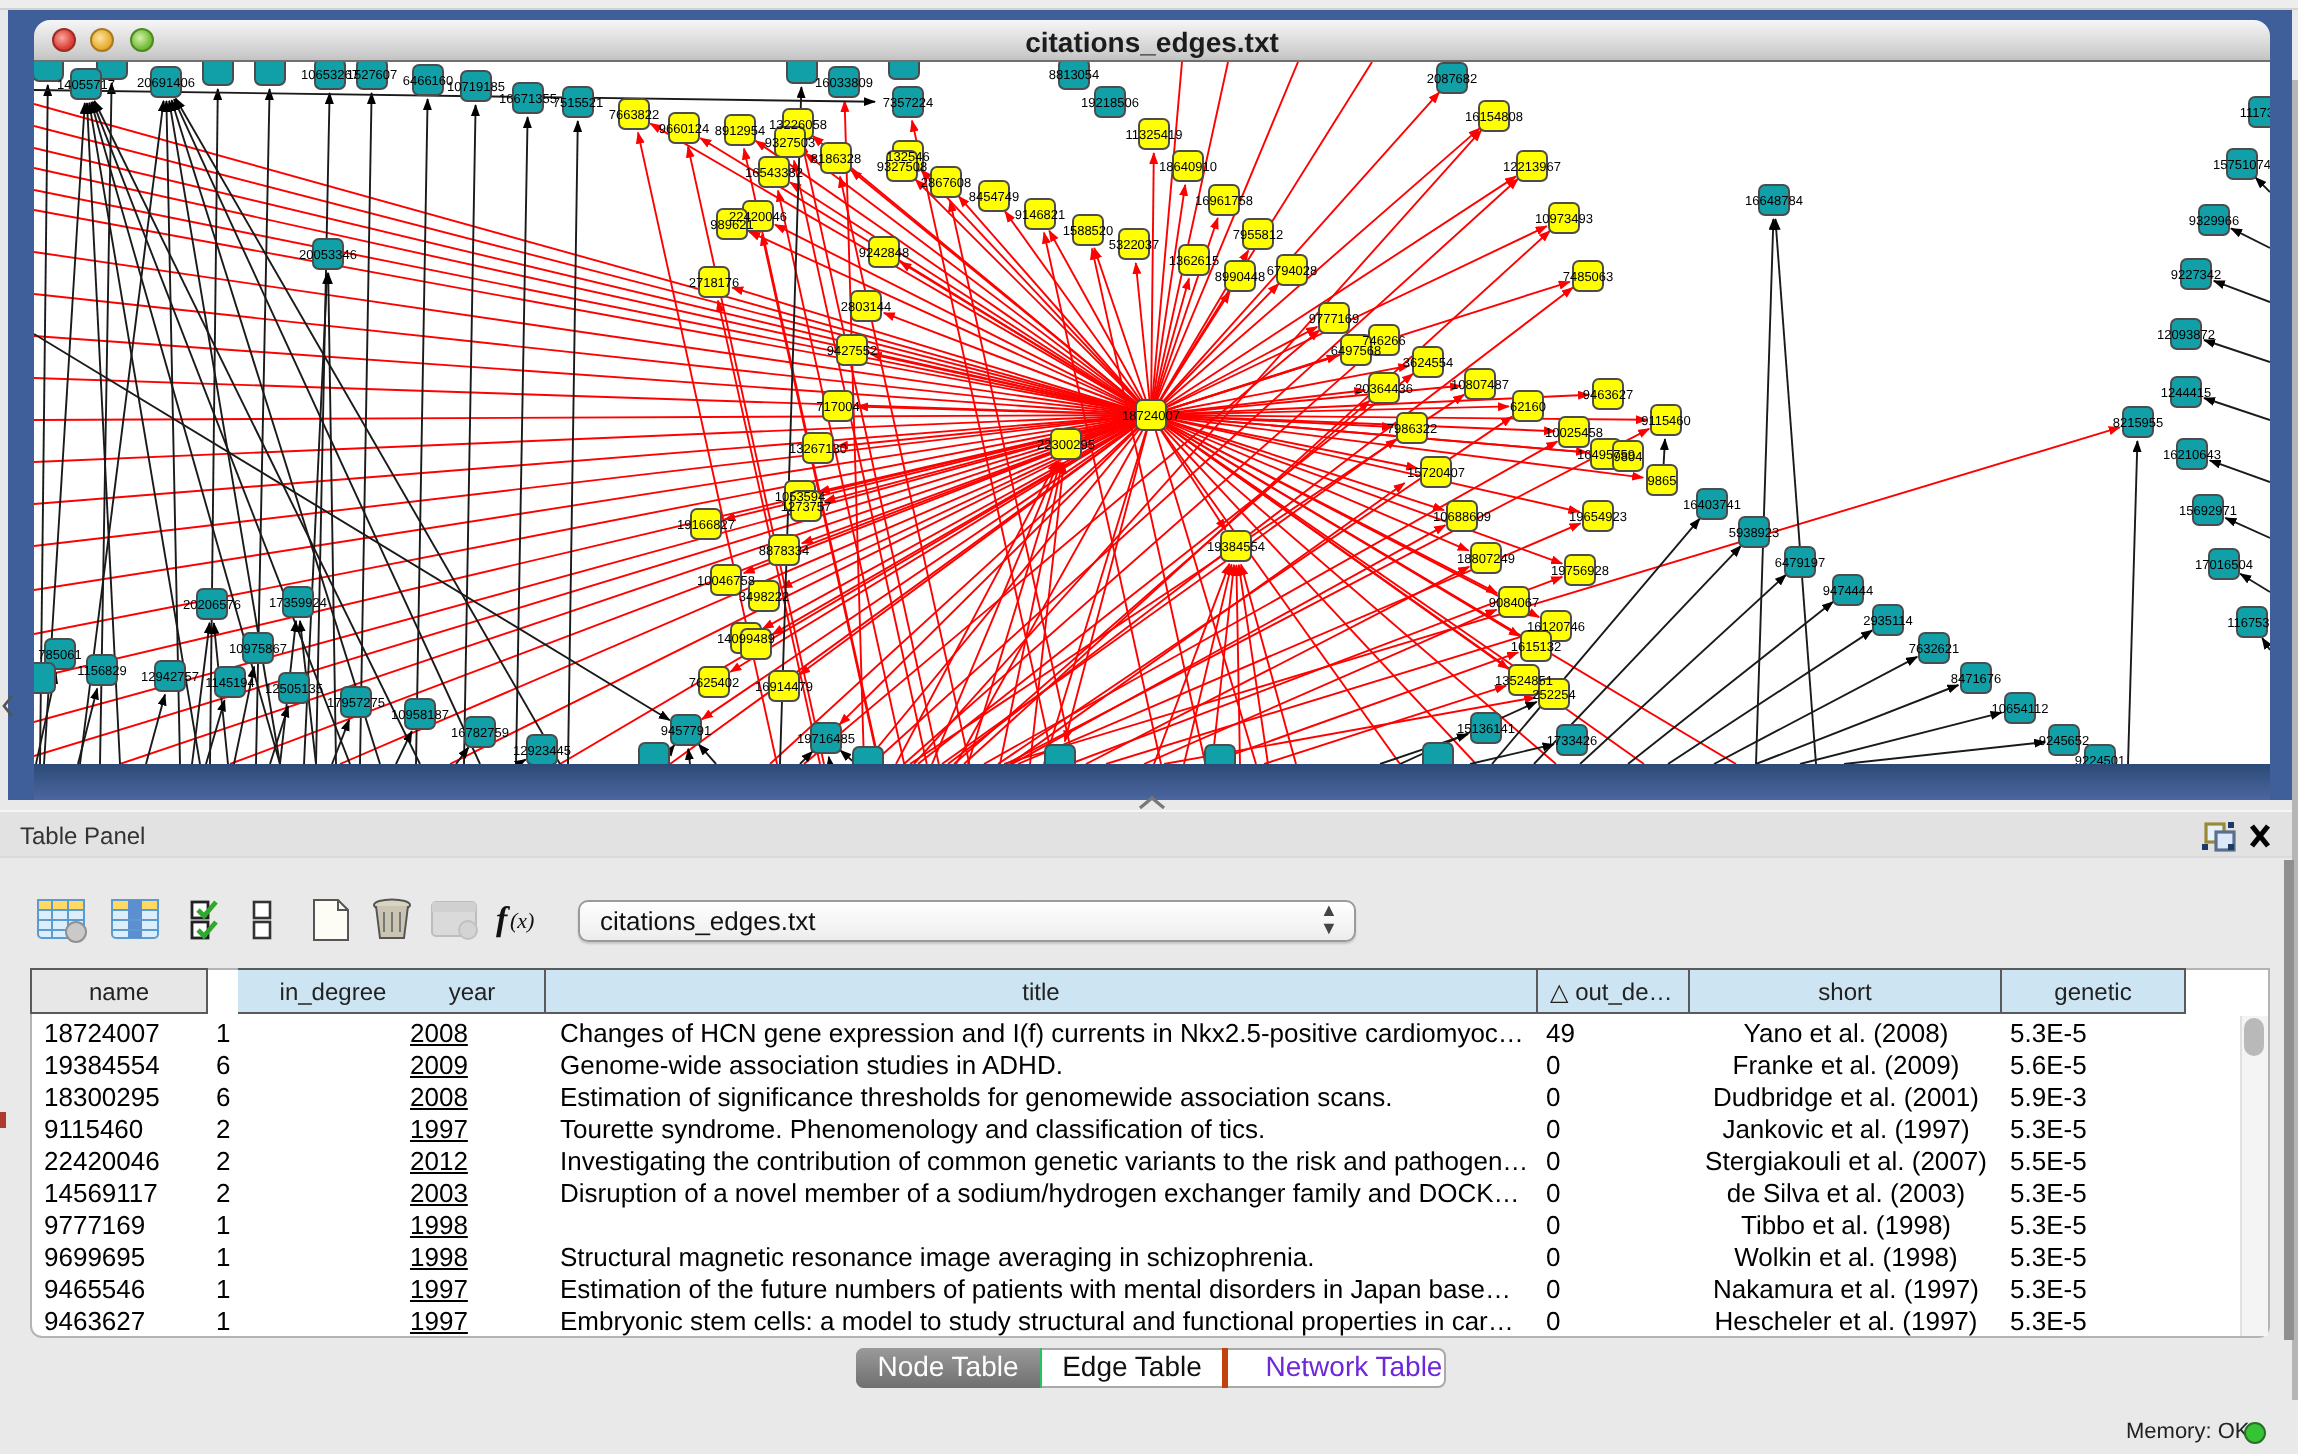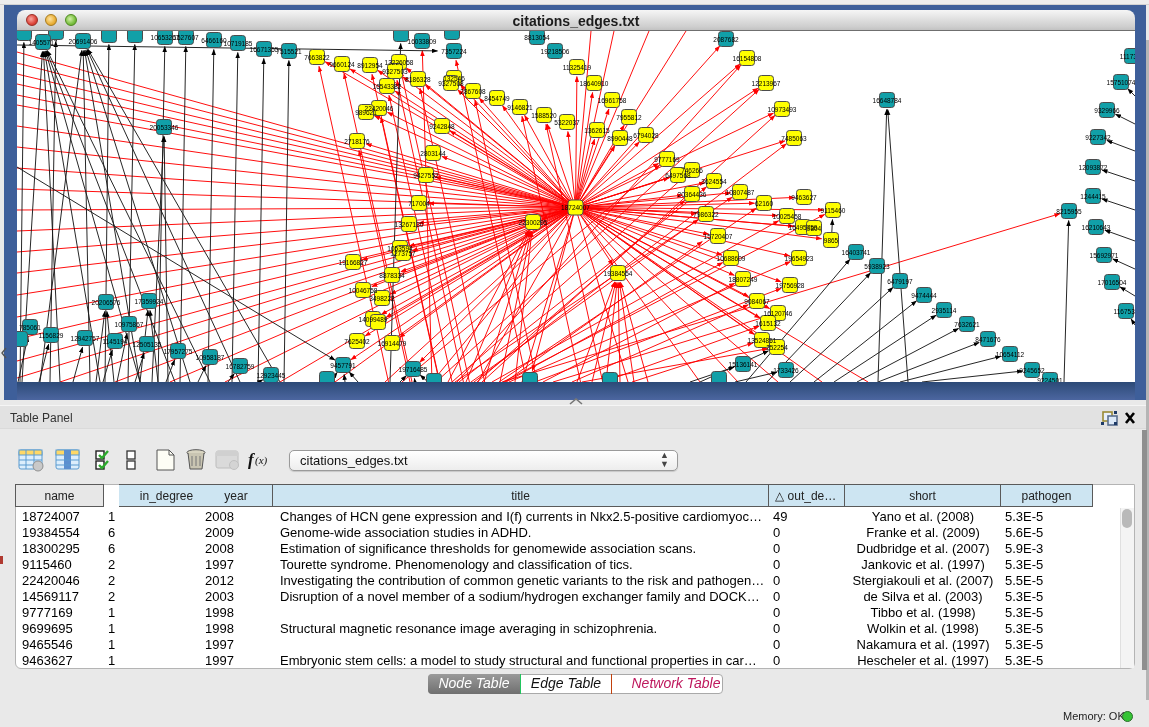--- a/index.html
+++ b/index.html
@@ -17,32 +17,32 @@
 #tptext { left:10px; top:411px; font-size:12px; color:#333; }
 #dropdown { left:289px; top:450px; width:389px; height:21px; background:linear-gradient(to bottom,#ffffff,#ededed); border:1px solid #9a9a9a; border-radius:5px; box-shadow:0 1px 1px rgba(0,0,0,0.15); }
 #ddtext { left:300px; top:453px; font-size:13px; color:#111; }
 #ddarr { left:660px; top:451px; font-size:9px; color:#444; line-height:9px; }
 #tablebox { left:15px; top:484px; width:1120px; height:185px; background:#fff; border:1px solid #b4b4b4; border-radius:0 0 6px 6px; }
 .hc { position:absolute; top:484px; height:23px; background:#cde5f2; border-right:1px solid #5a5a5a; border-top:1px solid #5a5a5a; border-bottom:1px solid #5a5a5a; font-size:12px; color:#222; text-align:center; line-height:22px; }
 .trow { position:absolute; left:15px; width:1078px; height:16px; font-size:13px; color:#000; }
 .trow span { position:absolute; top:1px; white-space:nowrap; overflow:hidden; }
 .c0 { left:7px; width:85px; }
 .c1 { left:93px; width:90px; }
-.c2 { left:190px; width:70px; }
+.c2 { left:190px; width:70px;text-decoration:underline; }
 .c3 { left:265px; width:492px; }
 .c4 { left:758px; width:72px; }
 .c5 { left:830px; width:156px; text-align:center; }
 .c6 { left:990px; width:90px; }
 #vscroll { left:1120px; top:508px; width:14px; height:160px; background:#f4f4f4; border-left:1px solid #e0e0e0; }
 #vthumb { left:1122px; top:509px; width:10px; height:19px; background:#b9b9b9; border-radius:5px; }
 #tabs { left:428px; top:674px; width:295px; height:20px; background:#fff; border:1px solid #a9a9a9; border-radius:4px; overflow:hidden; }
-.tab { position:absolute; top:674px; height:20px; font-size:14px; line-height:19px; text-align:center;font-style:italic; }
+.tab { position:absolute; top:674px; height:20px; font-size:14px; line-height:19px; text-align:center; }
 #tab1 { left:428px; width:92px; background:linear-gradient(to bottom,#9a9a9a,#6f6f6f); color:#fff; border-radius:4px 0 0 4px; }
 #tab2 { left:520px; width:91px; color:#111; border-left:1px solid #22c55e; }
-#tab3 { left:611px; width:129px; color:#be185d; border-left:1px solid #c2410c; }
+#tab3 { left:611px; width:129px; color:#6d28d9; border-left:3px solid #c2410c; }
 #memtext { left:1063px; top:710px; font-size:11px; color:#222; }
 #memdot { left:1122px; top:711px; width:11px; height:11px; border-radius:50%; background:#35c435; border:1px solid #2a6e2a; }
 #redge1 { left:1142px; top:430px; width:5px; height:240px; background:#8f8f8f; }
 #redge2 { left:1146px; top:40px; width:3px; height:660px; background:#b5b5b5; }
 </style></head>
 <body>
 <div class="abs" id="desktop"></div>
 <div class="abs" id="topstrip"></div>
 <div class="abs" id="canvas"></div>
 <svg width="1118" height="351" viewBox="17 31 1118 351" xmlns="http://www.w3.org/2000/svg" style="position:absolute;left:17px;top:31px;background:#fff">
@@ -607,21 +607,21 @@
 <div class="abs" id="dropdown"></div>
 <div class="abs" id="ddtext">citations_edges.txt</div>
 <div class="abs" id="ddarr">▲<br>▼</div>
 <div class="abs" id="tablebox"></div>
 <div class="hc" style="left:15px;width:89px;background:#e7e7e7;border-left:1px solid #5a5a5a;">name</div>
 <div class="hc" style="left:104px;width:96px;margin-left:15px;">in_degree</div>
 <div class="hc" style="left:200px;width:73px;">year</div>
 <div class="hc" style="left:273px;width:496px;">title</div>
 <div class="hc" style="left:769px;width:76px;text-align:left;padding-left:6px;">△ out_de…</div>
 <div class="hc" style="left:845px;width:156px;">short</div>
-<div class="hc" style="left:1001px;width:92px;">pathogen</div>
+<div class="hc" style="left:1001px;width:92px;">genetic</div>
 <div class="trow" style="top:508px">
 <span class="c0">18724007</span>
     <span class="c1">1</span>
     <span class="c2">2008</span>
     <span class="c3">Changes of HCN gene expression and I(f) currents in Nkx2.5-positive cardiomyoc…</span>
     <span class="c4">49</span>
     <span class="c5">Yano et al. (2008)</span>
     <span class="c6">5.3E-5</span>
   </div>
 <div class="trow" style="top:524px">
@@ -632,21 +632,21 @@
     <span class="c4">0</span>
     <span class="c5">Franke et al. (2009)</span>
     <span class="c6">5.6E-5</span>
   </div>
 <div class="trow" style="top:540px">
 <span class="c0">18300295</span>
     <span class="c1">6</span>
     <span class="c2">2008</span>
     <span class="c3">Estimation of significance thresholds for genomewide association scans.</span>
     <span class="c4">0</span>
-    <span class="c5">Dudbridge et al. (2007)</span>
+    <span class="c5">Dudbridge et al. (2001)</span>
     <span class="c6">5.9E-3</span>
   </div>
 <div class="trow" style="top:556px">
 <span class="c0">9115460</span>
     <span class="c1">2</span>
     <span class="c2">1997</span>
     <span class="c3">Tourette syndrome. Phenomenology and classification of tics.</span>
     <span class="c4">0</span>
     <span class="c5">Jankovic et al. (1997)</span>
     <span class="c6">5.3E-5</span>
@@ -683,20 +683,21 @@
     <span class="c2">1998</span>
     <span class="c3">Structural magnetic resonance image averaging in schizophrenia.</span>
     <span class="c4">0</span>
     <span class="c5">Wolkin et al. (1998)</span>
     <span class="c6">5.3E-5</span>
   </div>
 <div class="trow" style="top:636px">
 <span class="c0">9465546</span>
     <span class="c1">1</span>
     <span class="c2">1997</span>
+    <span class="c3">Estimation of the future numbers of patients with mental disorders in Japan base…</span>
     <span class="c4">0</span>
     <span class="c5">Nakamura et al. (1997)</span>
     <span class="c6">5.3E-5</span>
   </div>
 <div class="trow" style="top:652px">
 <span class="c0">9463627</span>
     <span class="c1">1</span>
     <span class="c2">1997</span>
     <span class="c3">Embryonic stem cells: a model to study structural and functional properties in car…</span>
     <span class="c4">0</span>

